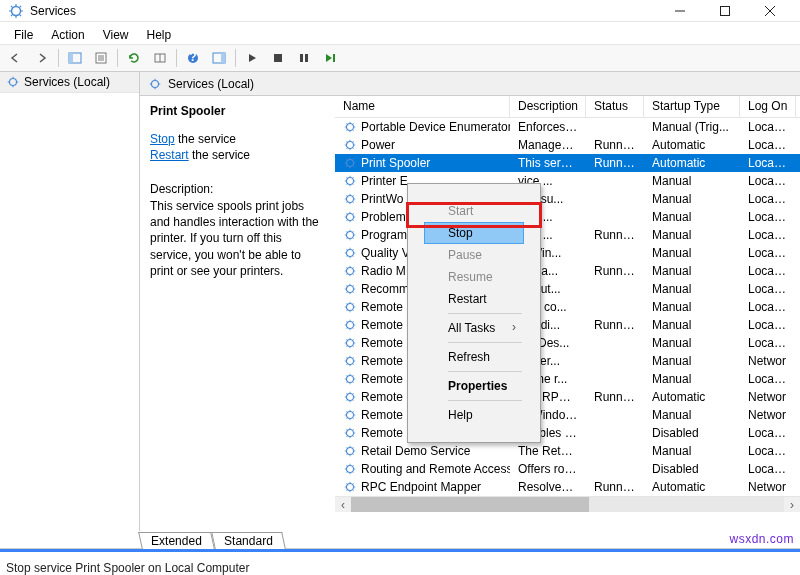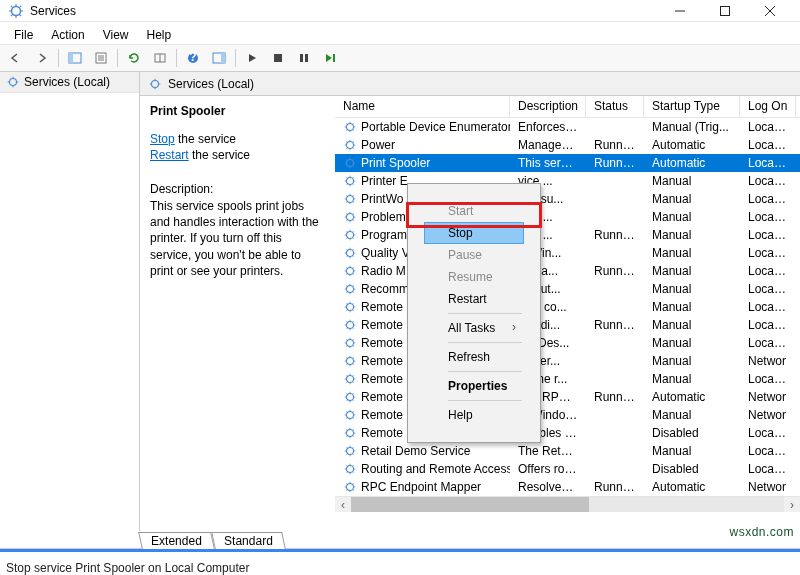--- a/index.html
+++ b/index.html
@@ -46,21 +46,21 @@
 .tab span { display: inline-block; transform: skewX(-12deg); }
 .tab.active { background: #fff; z-index: 2; }
 .statusbar { height: 18px; border-top: 3px solid #3b82f6; display: flex; align-items: center; padding: 16px 6px; font-size: 11.5px; color: #222; }
 .context-menu { position: absolute; left: 407px; top: 171px; width: 134px; background: #f2f2f2; border: 1px solid #a0a0a0; box-shadow: 2px 3px 4px rgba(0,0,0,0.25); padding: 16px; z-index: 50; margin-top: 12px; }
 .cm-item { padding: 4px 18px 4px 24px; position: relative; }
 .cm-item.disabled { color: #8a8a8a; }
 .cm-item.hot { background: #90c8f6; border: 1px solid #4aa3ec; padding: 3px 17px 3px 23px; }
 .cm-sep { height: 1px; background: #d0d0d0; margin: 3px 2px 3px 24px; }
 .cm-item.sub::after { content: "›"; position: absolute; right: 8px; top: 3px; color: #555; }
 .highlight-box { position: absolute; left: 406px; top: 202px; width: 136px; height: 26px; border: 3px solid #e11c1c; z-index: 60; pointer-events: none; }
-.watermark { position: absolute; right: 6px; bottom: 36px; color: #14532d; font-size: 12px; letter-spacing: 0.5px; z-index: 70; }
+.watermark { position: absolute; right: 6px; bottom: 29px; color: #6d28d9; font-size: 12px; letter-spacing: 0.5px; z-index: 70; }
 .gear-svg { stroke: #4a8bd6; fill: none; }
 </style>
 </head>
 <body>
 
 <div class="titlebar">
   <svg class="icon gear-svg" viewBox="0 0 16 16">
       <circle cx="8" cy="8" r="4.5" stroke-width="1.5"></circle>
       <path d="M8 1v2M8 13v2M1 8h2M13 8h2M3 3l1.4 1.4M11.6 11.6L13 13M13 3l-1.4 1.4M4.4 11.6L3 13" stroke-width="1.2"></path>
     </svg>

